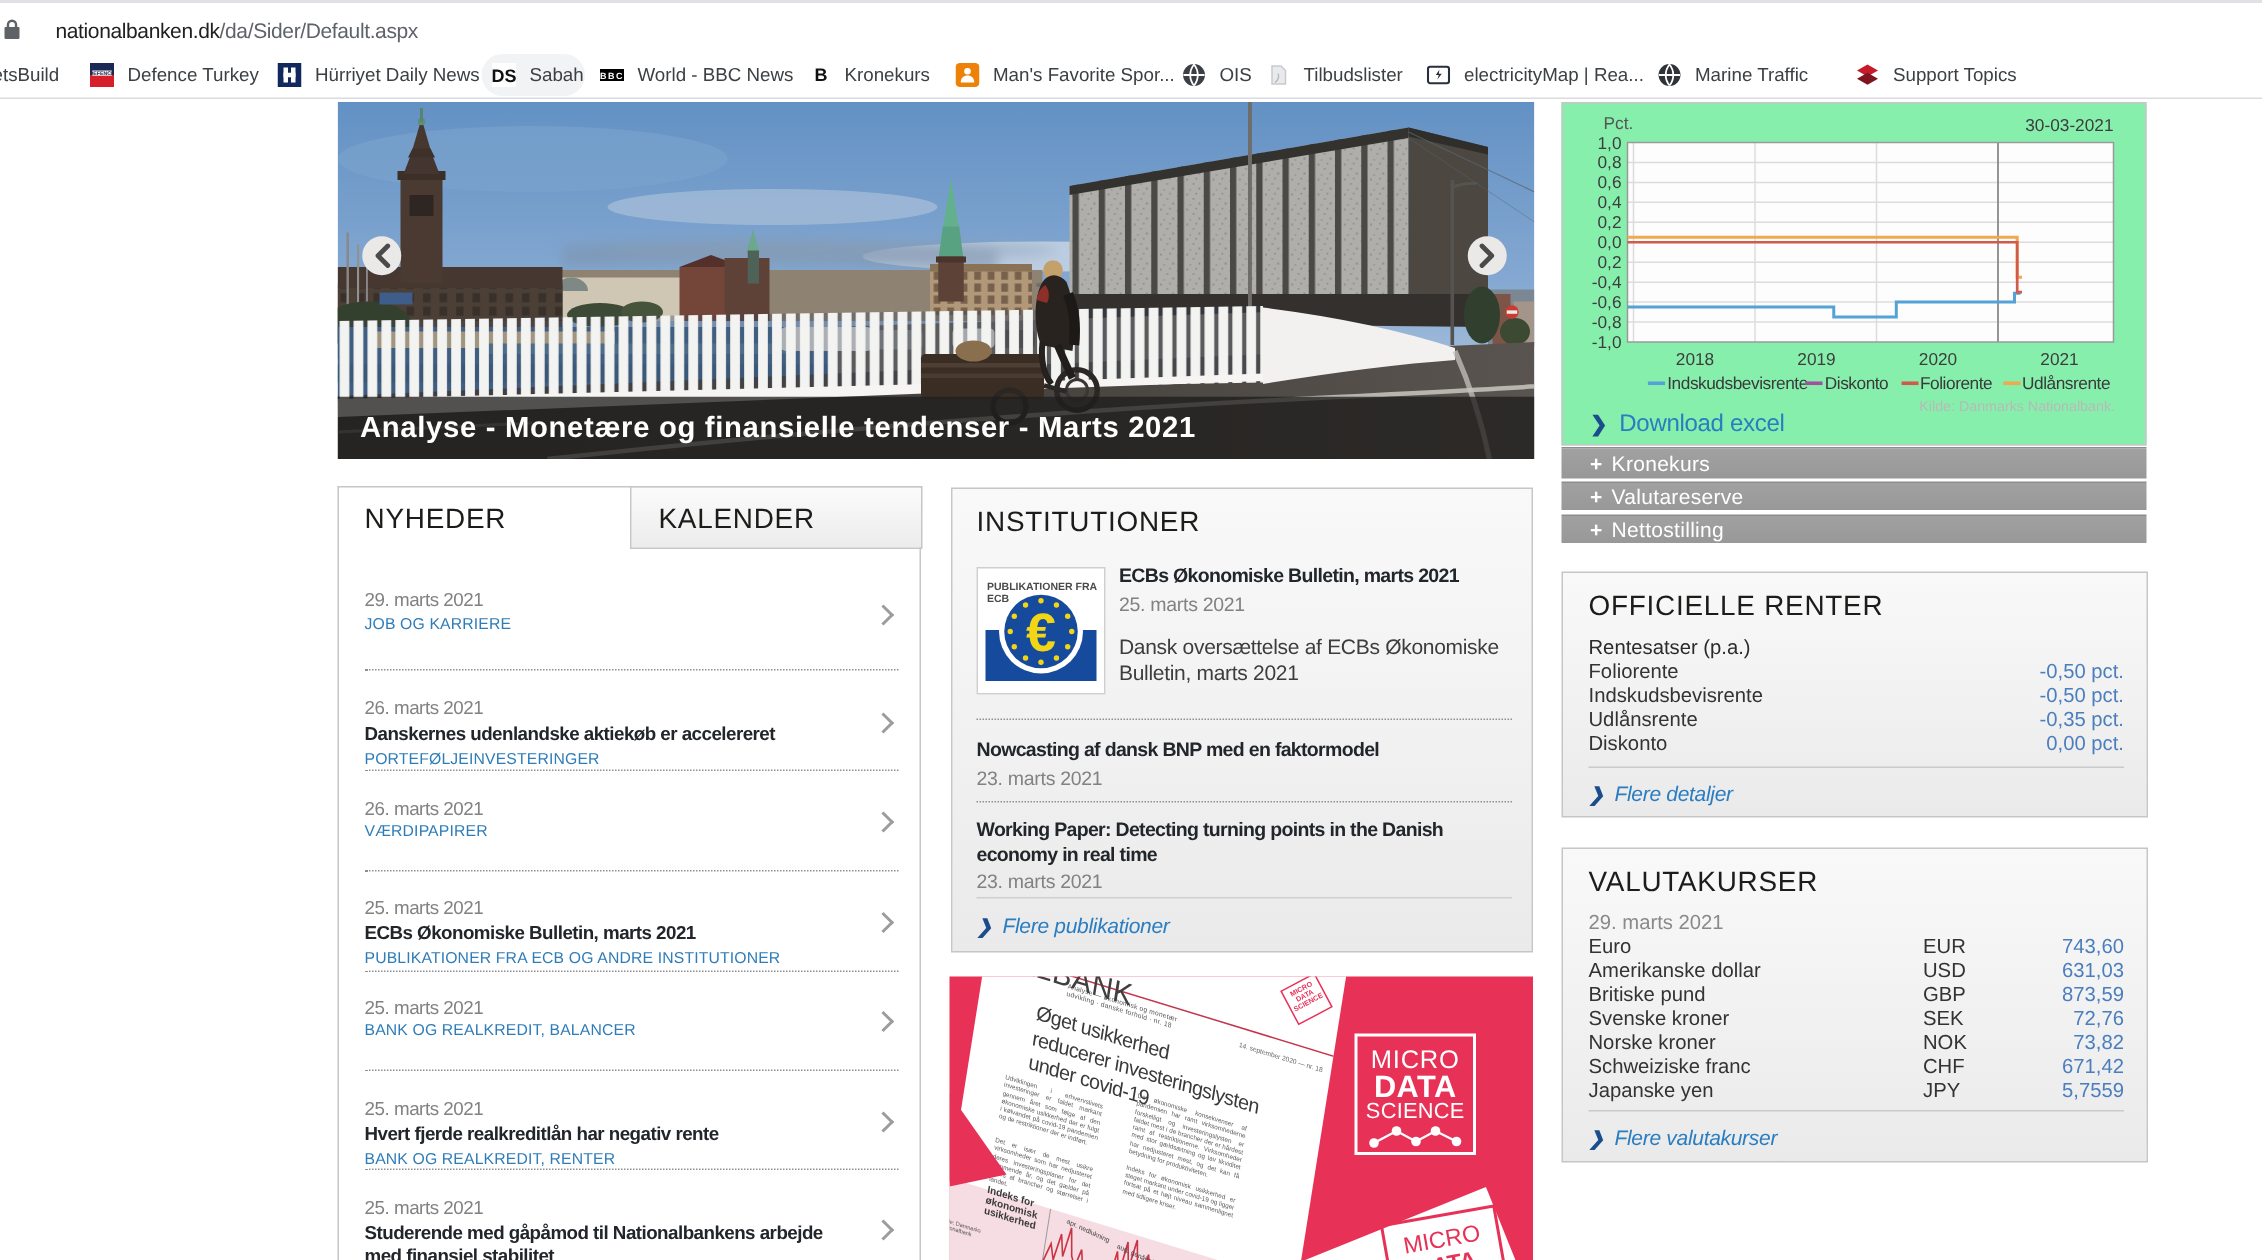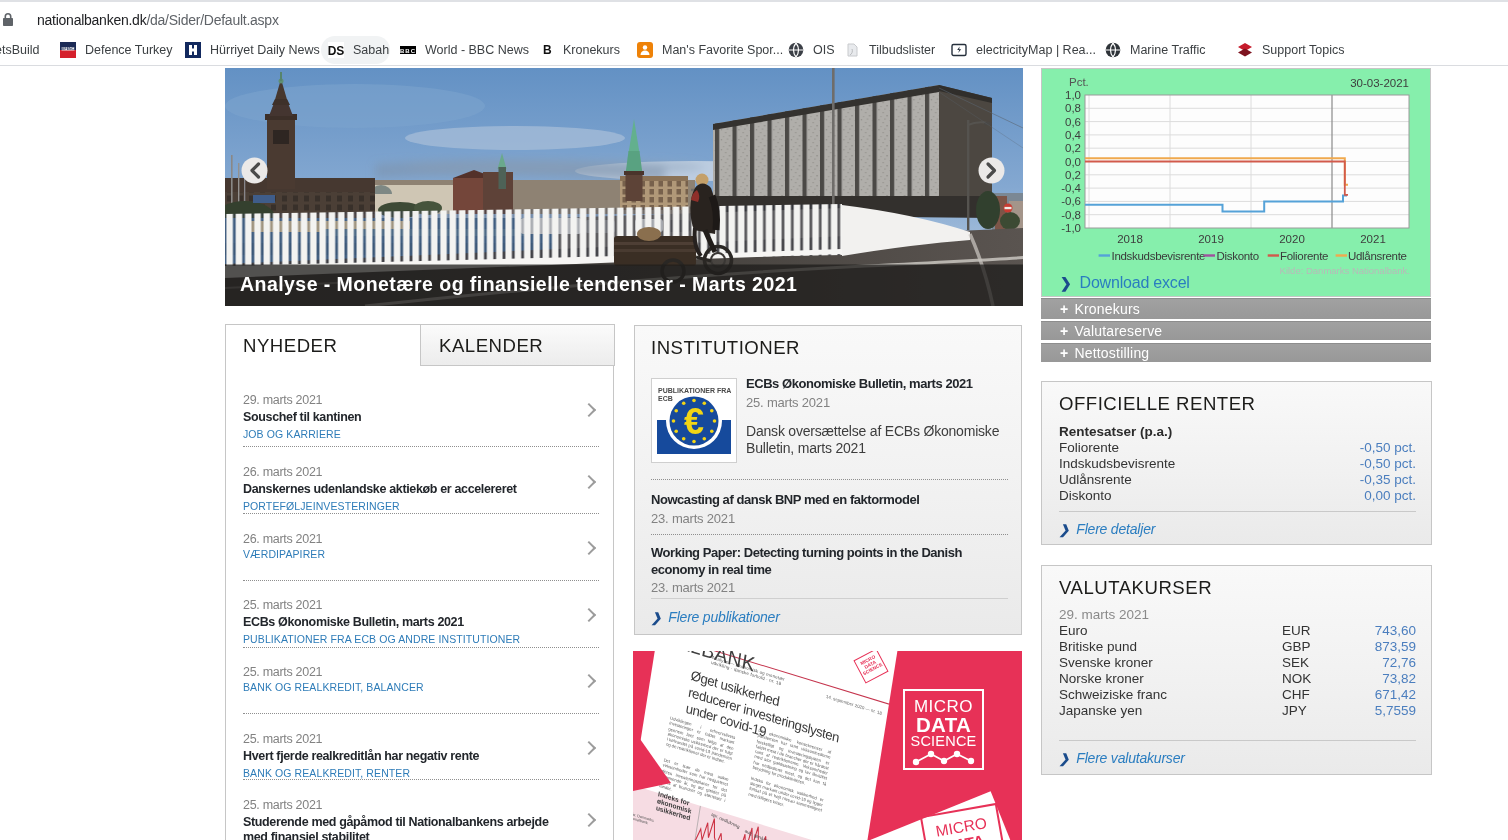--- a/index.html
+++ b/index.html
@@ -258,21 +258,20 @@
     <path d="M763 96 L769.5 102.5 L763 109" stroke="#4a4a4a" stroke-width="3.2" fill="none" stroke-linecap="round" stroke-linejoin="round"></path>
    </svg>
   </div>
 
   <div class="abs" id="news" style="left:225px;top:324px;width:389px;height:516px;background:#fff;border:1px solid #c6c6c6;border-bottom:none;box-sizing:border-box">
     <div class="abs" style="left:194px;top:-1px;width:195px;height:42px;background:linear-gradient(180deg,#fbfbfb,#ececec);border:1px solid #c6c6c6;box-sizing:border-box"></div>
     <div class="abs boxtitle" style="left:17px;top:10px">NYHEDER</div>
     <div class="abs boxtitle" style="left:213px;top:10px">KALENDER</div>
     <div class="newsitem" style="top:68px">
         <div class="nd">29. marts 2021</div>
-        <div class="nt">Souschef til kantinen</div>
         <div class="nc">JOB OG KARRIERE</div>
       </div>
     <div class="newsitem" style="top:140px">
         <div class="nd">26. marts 2021</div>
         <div class="nt">Danskernes udenlandske aktiekøb er accelereret</div>
         <div class="nc">PORTEFØLJEINVESTERINGER</div>
       </div>
     <div class="newsitem" style="top:206.5px">
         <div class="nd">26. marts 2021</div>
         <div class="nc">VÆRDIPAPIRER</div>
@@ -472,35 +471,36 @@
     </svg>
     <div class="abs" style="left:18px;top:205px;font-size:16px;color:#2a7dc0;letter-spacing:-.2px"><span style="color:#1b4c8c;font-weight:700;margin-right:8px;font-size:14px">❯</span>Download excel</div>
   </div>
   <div class="abs acc" style="left:1041px;top:297.5px;width:390px;height:21px"><span class="plus">+</span>Kronekurs</div>
   <div class="abs acc" style="left:1041px;top:321px;width:390px;height:19px"><span class="plus">+</span>Valutareserve</div>
   <div class="abs acc" style="left:1041px;top:342.5px;width:390px;height:19px"><span class="plus">+</span>Nettostilling</div>
 
   <div class="abs graybox" id="renter" style="left:1041px;top:381px;width:391px;height:164px">
     <div class="abs boxtitle" style="left:17px;top:11px">OFFICIELLE RENTER</div>
     <div class="abs" style="left:17px;top:42px;width:357px;font-size:13.5px;color:#333;line-height:16px">
-      <div style="font-weight:700;color:#2b2b2b">Rentesatser (p.a.)</div>
+      <div style="font-weight:400;color:#2b2b2b">Rentesatser (p.a.)</div>
       <div><span>Foliorente</span><span class="rval">-0,50 pct.</span></div>
       <div><span>Indskudsbevisrente</span><span class="rval">-0,50 pct.</span></div>
       <div><span>Udlånsrente</span><span class="rval">-0,35 pct.</span></div>
       <div><span>Diskonto</span><span class="rval">0,00 pct.</span></div>
     </div>
     <div class="sep" style="left:17px;top:129px;width:357px"></div>
     <div class="abs blink" style="left:17px;top:139px"><span class="chev">❯</span>Flere detaljer</div>
   </div>
 
   <div class="abs graybox" id="valuta" style="left:1041px;top:565px;width:391px;height:210px">
     <div class="abs boxtitle" style="left:17px;top:11px">VALUTAKURSER</div>
     <div class="abs" style="left:17px;top:41px;width:357px;font-size:13.5px;color:#333;line-height:16px">
       <div style="color:#8a8a8a">29. marts 2021</div>
       <div class="vrow"><span>Euro</span><span class="code">EUR</span><span class="rval">743,60</span></div>
+      <div class="vrow"><span>Amerikanske dollar</span><span class="code">USD</span><span class="rval">631,03</span></div>
       <div class="vrow"><span>Britiske pund</span><span class="code">GBP</span><span class="rval">873,59</span></div>
       <div class="vrow"><span>Svenske kroner</span><span class="code">SEK</span><span class="rval">72,76</span></div>
       <div class="vrow"><span>Norske kroner</span><span class="code">NOK</span><span class="rval">73,82</span></div>
       <div class="vrow"><span>Schweiziske franc</span><span class="code">CHF</span><span class="rval">671,42</span></div>
       <div class="vrow"><span>Japanske yen</span><span class="code">JPY</span><span class="rval">5,7559</span></div>
     </div>
     <div class="sep" style="left:17px;top:174px;width:357px"></div>
     <div class="abs blink" style="left:17px;top:184px"><span class="chev">❯</span>Flere valutakurser</div>
   </div>
 </div>

